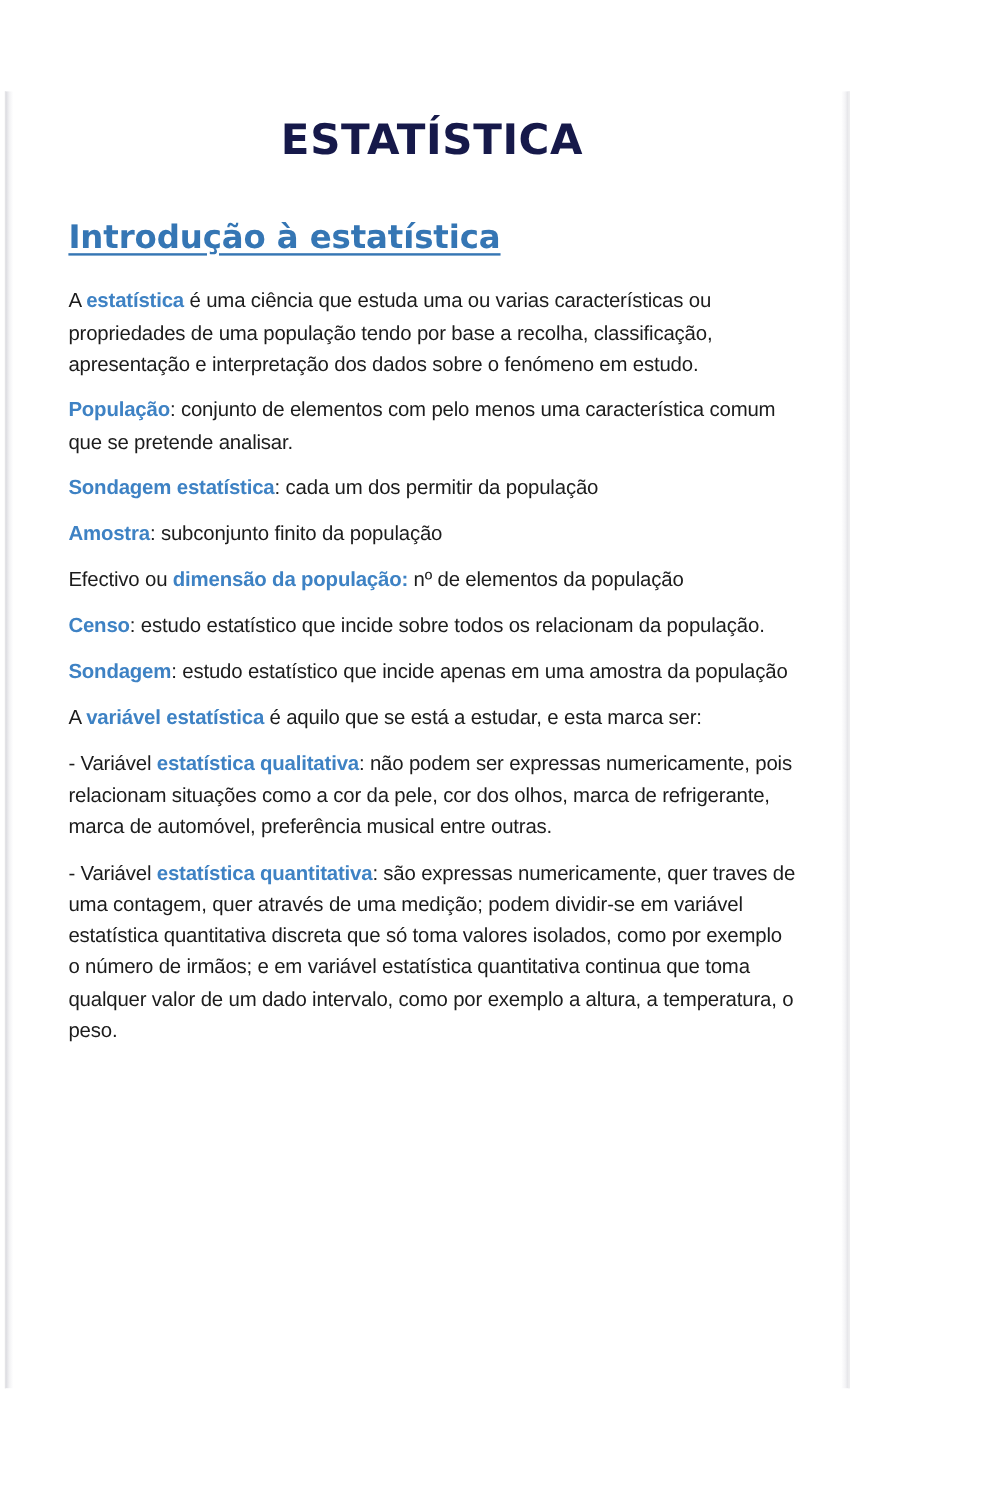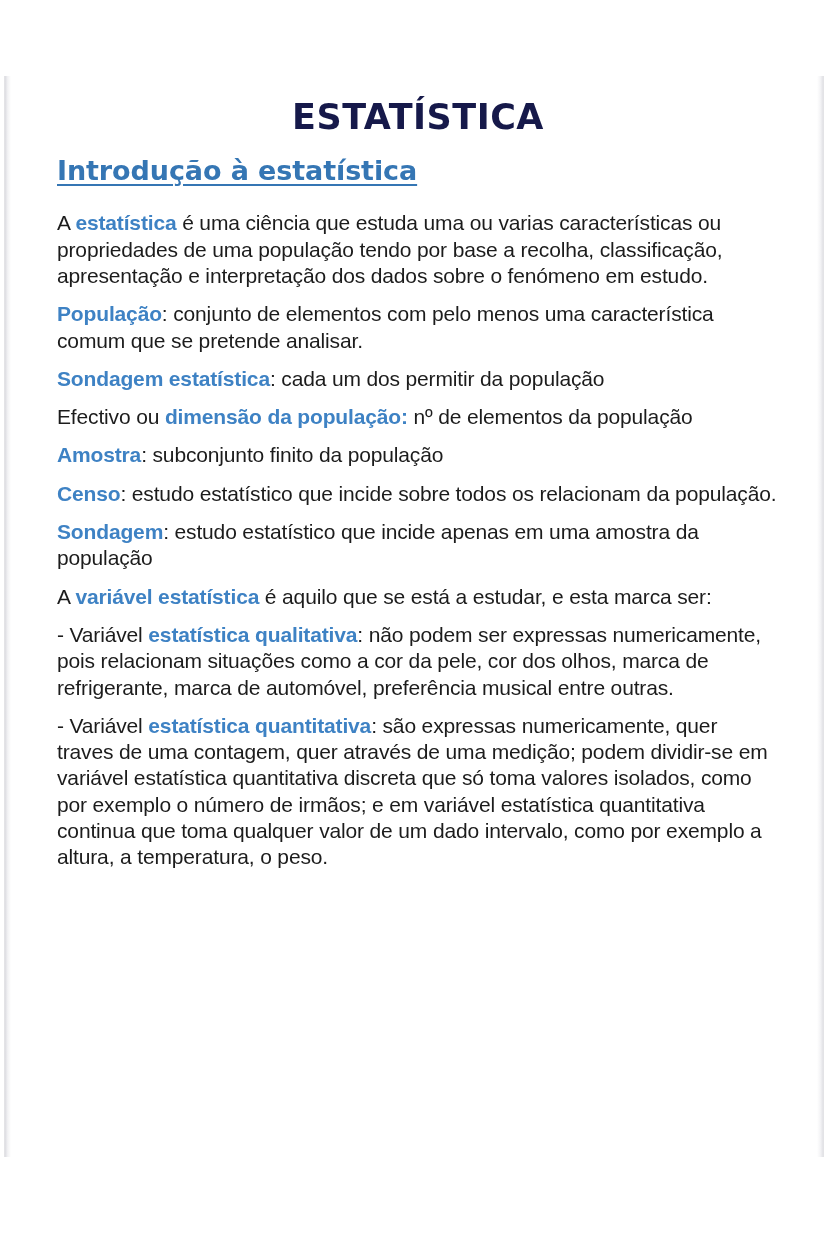--- a/index.html
+++ b/index.html
@@ -21,21 +21,21 @@
     position: relative;
     width: 828px;
     height: 1242px;
     background: #ffffff;
   }
 
   #page-sheet {
     position: absolute;
     left: 4px;
     top: 76px;
-    width: 820px;
+    width: 704px;
     height: 1081px;
     background: #ffffff;
     box-sizing: border-box;
     border-left: 1px solid #e3e3e6;
     border-right: 1px solid #e3e3e6;
     overflow: hidden;
   }
   
   #page-sheet::before,
   #page-sheet::after {
@@ -69,39 +69,39 @@
     color: #16194a;
     font-family: "DejaVu Sans", sans-serif;
     font-weight: 700;
     font-size: 35px;
     letter-spacing: 0.5px;
     line-height: 1.1;
   }
 
   
   #section-heading {
-    margin: 18px 0 0 0;
+    margin: 46px 0 0 0;
     color: #3576b4;
     font-family: "DejaVu Sans", sans-serif;
     font-weight: 700;
     font-size: 27px;
     line-height: 1.18;
     text-decoration: underline;
     text-decoration-thickness: 2px;
     text-underline-offset: 4px;
     letter-spacing: -0.1px;
   }
 
   
   .para {
     margin: 0;
     padding: 0;
     color: #1c1c1c;
     font-family: "Liberation Sans", sans-serif;
-    font-size: 21px;
+    font-size: 17px;
     line-height: 26.3px;
     letter-spacing: -0.15px;
   }
   .para + .para {
     margin-top: 12px;
   }
   #para-list > .para:first-child {
     margin-top: 24px;
   }
 
@@ -119,22 +119,22 @@
     <div id="page-content">
 
       <h1 id="doc-title">ESTATÍSTICA</h1>
 
       <h2 id="section-heading">Introdução à estatística</h2>
 
       <div id="para-list">
           <p class="para"><span>A </span><span class="hl">estatística</span><span> é uma ciência que estuda uma ou varias características ou propriedades de uma população tendo por base a recolha, classificação, apresentação e interpretação dos dados sobre o fenómeno em estudo.</span></p>
           <p class="para"><span class="hl">População</span><span>: conjunto de elementos com pelo menos uma característica comum que se pretende analisar.</span></p>
           <p class="para"><span class="hl">Sondagem estatística</span><span>: cada um dos permitir da população</span></p>
+          <p class="para"><span class="hl">Amostra</span><span>: subconjunto finito da população</span></p>
           <p class="para"><span>Efectivo ou </span><span class="hl">dimensão da população:</span><span> nº de elementos da população</span></p>
-          <p class="para"><span class="hl">Amostra</span><span>: subconjunto finito da população</span></p>
           <p class="para"><span class="hl">Censo</span><span>: estudo estatístico que incide sobre todos os relacionam da população.</span></p>
           <p class="para"><span class="hl">Sondagem</span><span>: estudo estatístico que incide apenas em uma amostra da população</span></p>
           <p class="para"><span>A </span><span class="hl">variável estatística</span><span> é aquilo que se está a estudar, e esta marca ser:</span></p>
           <p class="para"><span>- Variável </span><span class="hl">estatística qualitativa</span><span>: não podem ser expressas numericamente, pois relacionam situações como a cor da pele, cor dos olhos, marca de refrigerante, marca de automóvel, preferência musical entre outras.</span></p>
           <p class="para"><span>- Variável </span><span class="hl">estatística quantitativa</span><span>: são expressas numericamente, quer traves de uma contagem, quer através de uma medição; podem dividir-se em variável estatística quantitativa discreta que só toma valores isolados, como por exemplo o número de irmãos; e em variável estatística quantitativa continua que toma qualquer valor de um dado intervalo, como por exemplo a altura, a temperatura, o peso.</span></p>
         </div>
 
     </div>
   </div>
 

